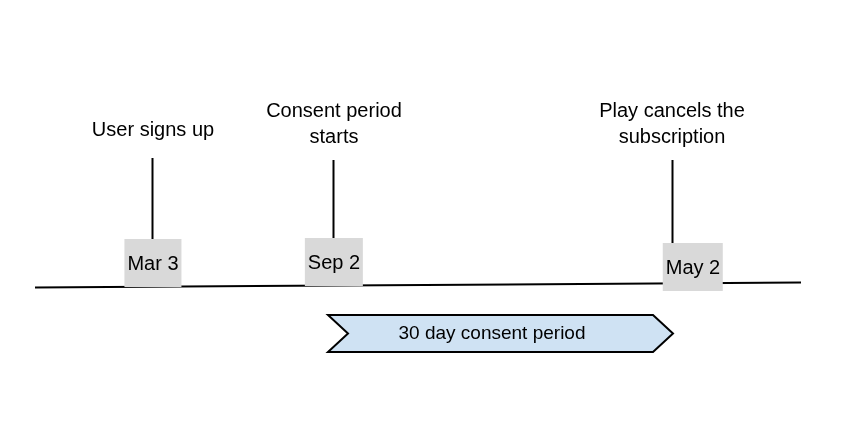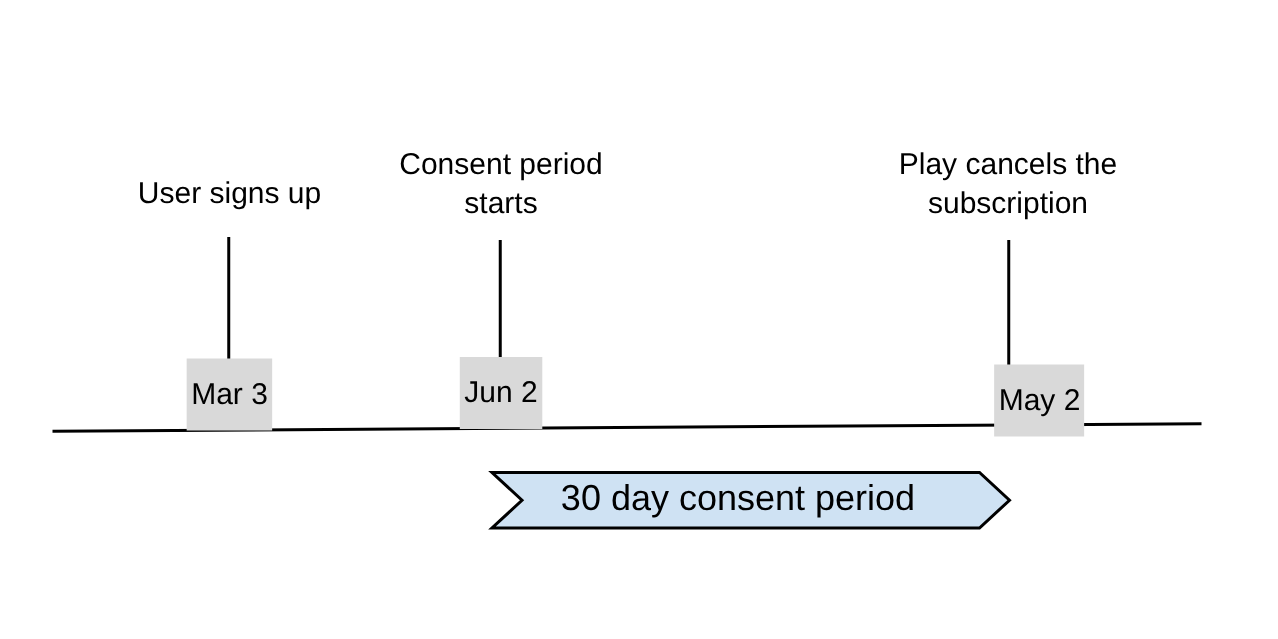--- a/index.html
+++ b/index.html
@@ -44,21 +44,21 @@
     text-align: center;
   }
   .date-1 { left: 153px; top: 239px; }
   .date-2 { left: 334px; top: 238px; }
   .date-3 { left: 671px; top: 243px; margin-left: 22px; }
   .banner-label {
     position: absolute;
     left: 492px;
     top: 320px;
     transform: translateX(-50%);
-    font-size: 24px;
+    font-size: 19px;
     line-height: 26px;
     white-space: nowrap;
     text-align: center;
   }
 </style>
 </head>
 <body>
 
 <div class="canvas">
 
@@ -74,19 +74,19 @@
   </svg>
 
   <div class="event-title one-line title-1">User signs up</div>
 
   <div class="event-title title-2">Consent period starts</div>
 
   <div class="event-title title-3">Play cancels the subscription</div>
 
   <div class="date-label date-1">Mar 3</div>
 
-  <div class="date-label date-2">Jun 2</div>
+  <div class="date-label date-2">Sep 2</div>
 
   <div class="date-label date-3">May 2</div>
 
   <div class="banner-label">30 day consent period</div>
 
 </div>
 
 </body></html>

